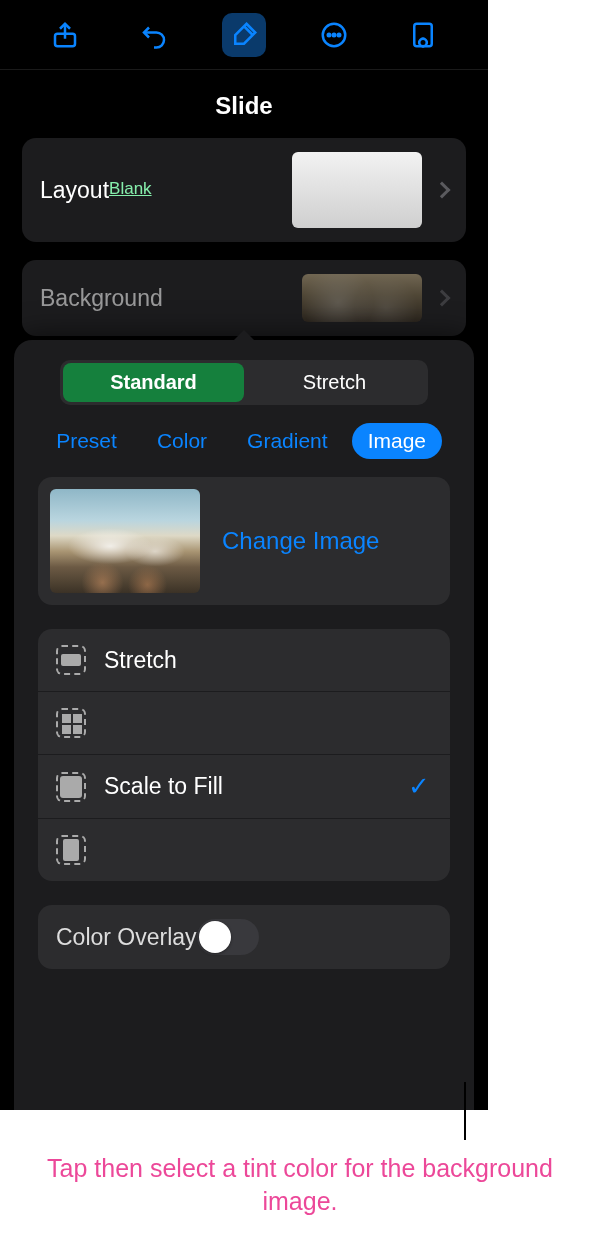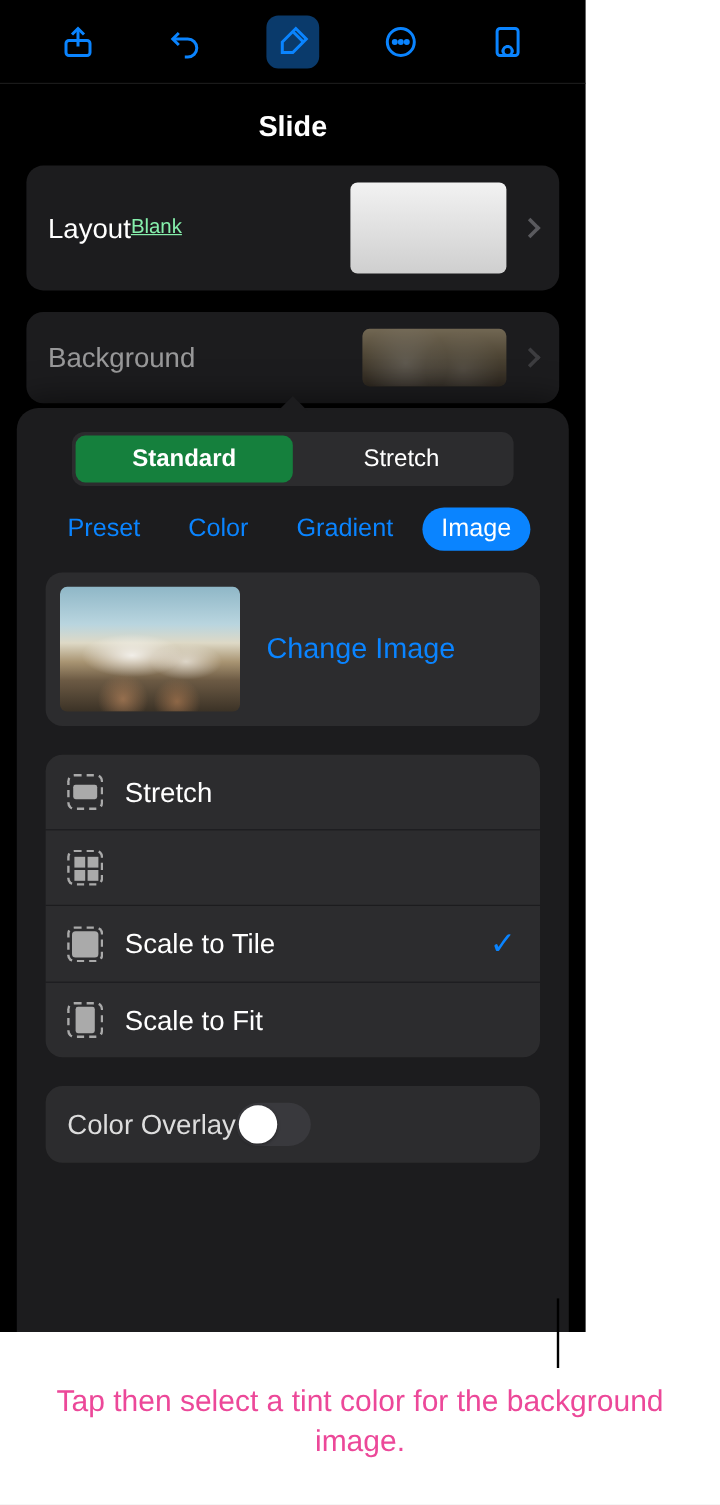--- a/index.html
+++ b/index.html
@@ -356,26 +356,25 @@
         <div class="opt-icon stretch"></div>
         <div class="opt-label">Stretch</div>
         <div class="check"></div>
       </div>
       <div class="opt-row">
         <div class="opt-icon tile"></div>
         <div class="check"></div>
       </div>
       <div class="opt-row">
         <div class="opt-icon scalefill"></div>
-        <div class="opt-label">Scale to Tile</div>
+        <div class="opt-label">Scale to Fill</div>
         <div class="check">✓</div>
       </div>
       <div class="opt-row">
         <div class="opt-icon scalefit"></div>
-        <div class="opt-label">Scale to Fit</div>
         <div class="check"></div>
       </div>
     </div>
 
     <div class="card overlay-card">
       <div class="lbl">Color Overlay</div>
       <div class="switch">
         <div class="knob"></div>
       </div>
     </div>

